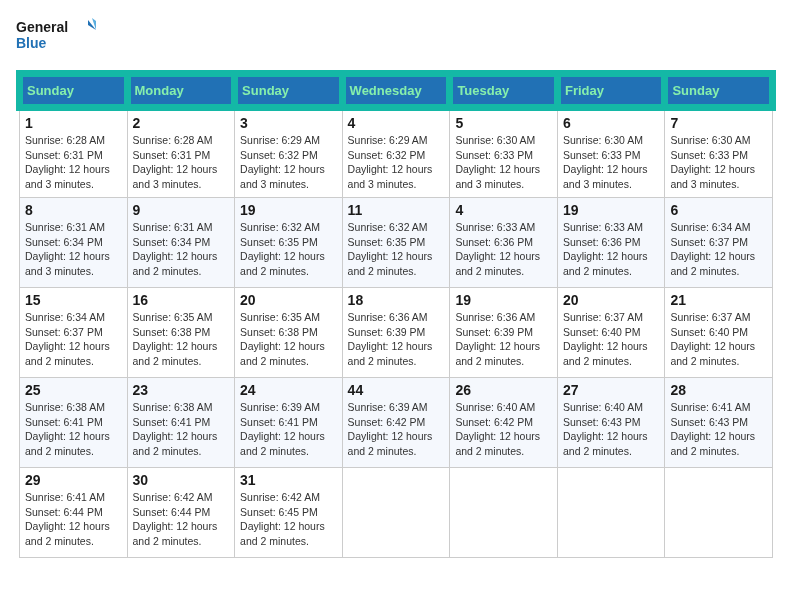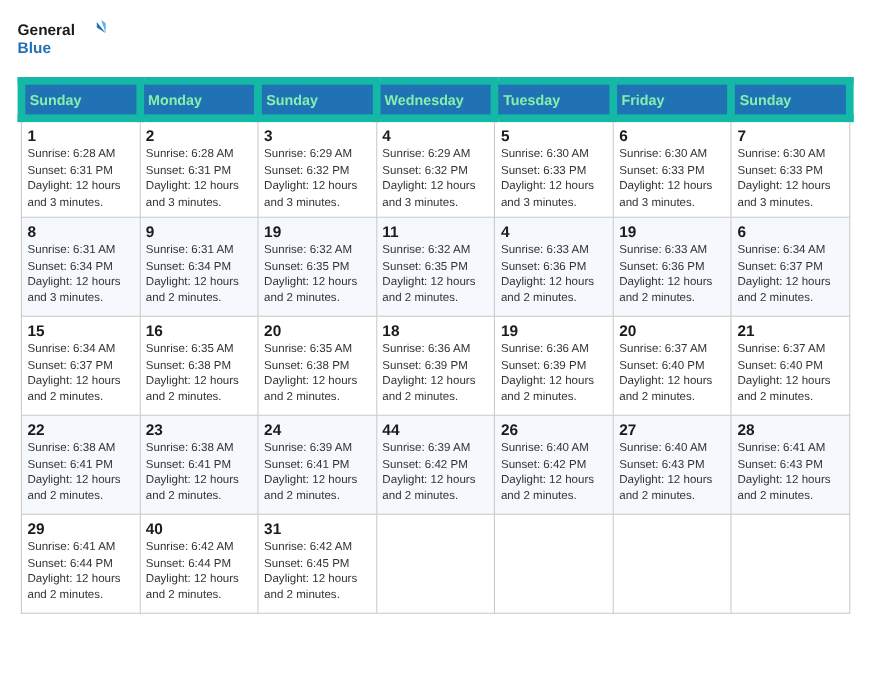--- a/index.html
+++ b/index.html
@@ -190,21 +190,21 @@
           <span class="day-num">20</span>
           <div class="day-info">Sunrise: 6:37 AM<br>Sunset: 6:40 PM<br>Daylight: 12 hours and 2 minutes.</div>
         </td>
         <td>
           <span class="day-num">21</span>
           <div class="day-info">Sunrise: 6:37 AM<br>Sunset: 6:40 PM<br>Daylight: 12 hours and 2 minutes.</div>
         </td>
       </tr>
       <tr>
         <td>
-          <span class="day-num">22</span>
+          <span class="day-num">25</span>
           <div class="day-info">Sunrise: 6:38 AM<br>Sunset: 6:41 PM<br>Daylight: 12 hours and 2 minutes.</div>
         </td>
         <td>
           <span class="day-num">23</span>
           <div class="day-info">Sunrise: 6:38 AM<br>Sunset: 6:41 PM<br>Daylight: 12 hours and 2 minutes.</div>
         </td>
         <td>
           <span class="day-num">24</span>
           <div class="day-info">Sunrise: 6:39 AM<br>Sunset: 6:41 PM<br>Daylight: 12 hours and 2 minutes.</div>
         </td>
@@ -224,21 +224,21 @@
           <span class="day-num">28</span>
           <div class="day-info">Sunrise: 6:41 AM<br>Sunset: 6:43 PM<br>Daylight: 12 hours and 2 minutes.</div>
         </td>
       </tr>
       <tr>
         <td>
           <span class="day-num">29</span>
           <div class="day-info">Sunrise: 6:41 AM<br>Sunset: 6:44 PM<br>Daylight: 12 hours and 2 minutes.</div>
         </td>
         <td>
-          <span class="day-num">40</span>
+          <span class="day-num">30</span>
           <div class="day-info">Sunrise: 6:42 AM<br>Sunset: 6:44 PM<br>Daylight: 12 hours and 2 minutes.</div>
         </td>
         <td>
           <span class="day-num">31</span>
           <div class="day-info">Sunrise: 6:42 AM<br>Sunset: 6:45 PM<br>Daylight: 12 hours and 2 minutes.</div>
         </td>
         <td class="empty-cell"></td>
         <td class="empty-cell"></td>
         <td class="empty-cell"></td>
         <td class="empty-cell"></td>

